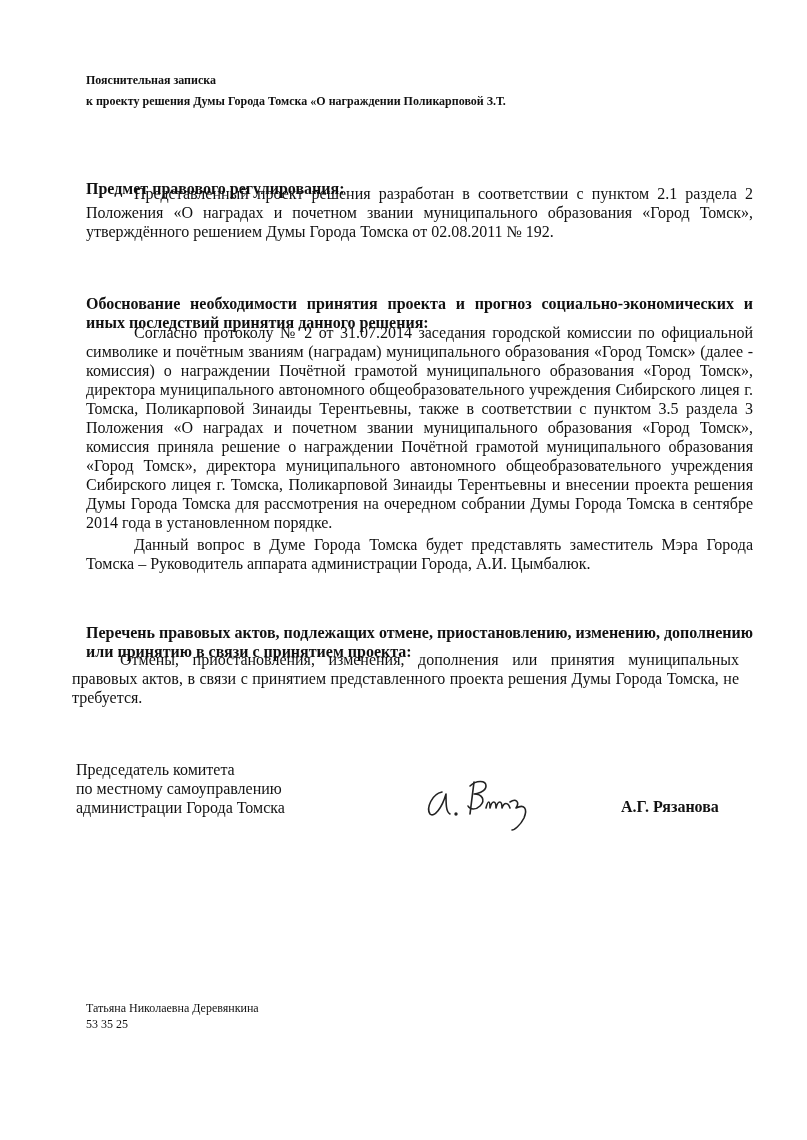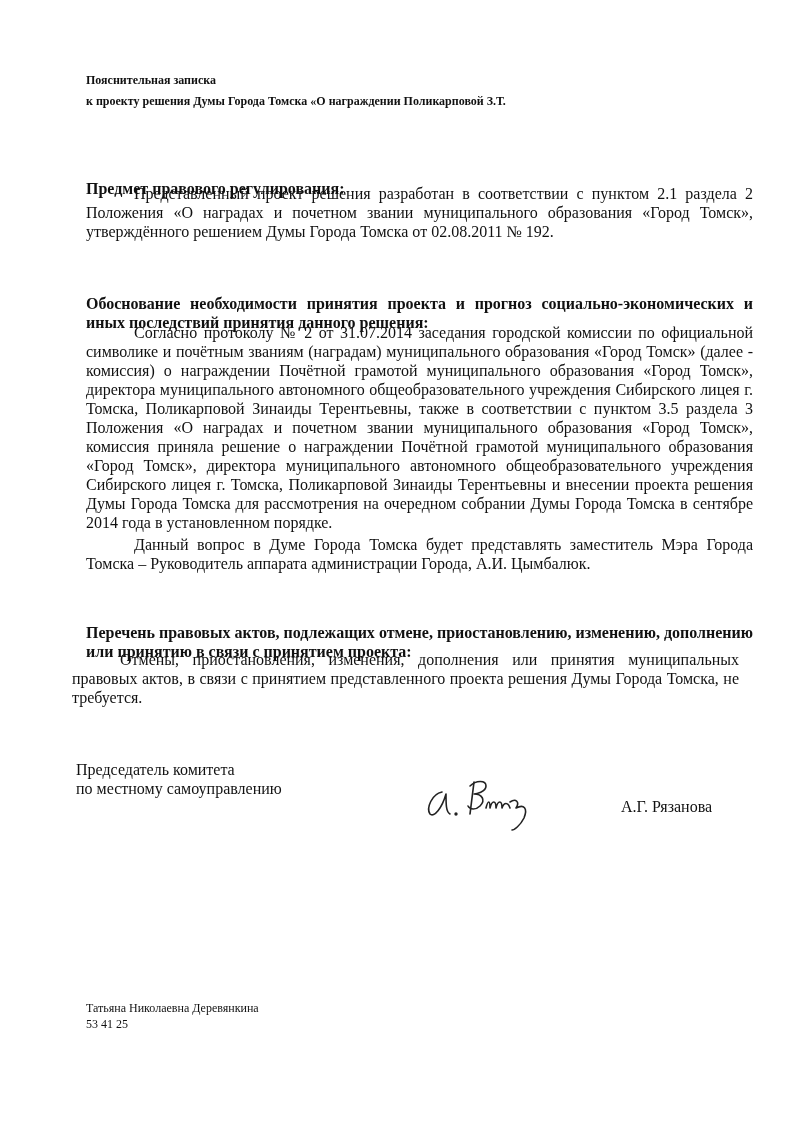--- a/index.html
+++ b/index.html
@@ -13,21 +13,21 @@
   .heading { font-weight: bold; font-size: 16px; line-height: 19px; text-align: justify; margin-top: 31px; }
   .para { font-size: 16px; line-height: 19px; text-align: justify; text-indent: 48px; margin: 0; }
   .h1 { position: absolute; top: 148px; left: 86px; }
   .p1 { position: absolute; top: 184px; left: 86px; width: 667px; }
   .h2 { position: absolute; top: 263px; left: 86px; width: 667px; text-align-last: left; }
   .p2 { position: absolute; top: 323px; left: 86px; width: 667px; }
   .p3 { position: absolute; top: 535px; left: 86px; width: 667px; }
   .h3 { position: absolute; top: 592px; left: 86px; width: 667px; }
   .p4 { position: absolute; top: 650px; left: 72px; width: 667px; }
   .sig-block { position: absolute; top: 760px; left: 76px; font-size: 16px; line-height: 19px; }
-  .sig-name { position: absolute; top: 798px; left: 621px; font-size: 16px; }
+  .sig-name { position: absolute; top: 798px; left: 621px; font-size: 16px; font-weight: bold; }
   .signature { position: absolute; top: 772px; left: 420px; width: 130px; height: 60px; }
   .executor { position: absolute; top: 1000px; left: 86px; font-size: 12px; line-height: 16px; }
 </style>
 </head>
 <body>
 
 <div class="page">
   <div class="title">Пояснительная записка</div>
   <div class="title">к проекту решения Думы Города Томска «О награждении Поликарповой З.Т.</div>
 </div>
@@ -38,31 +38,32 @@
 <div class="heading h2">Обоснование необходимости принятия проекта и прогноз социально-экономических и иных последствий принятия данного решения:</div>
 <p class="para p2">Согласно протоколу № 2 от 31.07.2014  заседания городской комиссии по официальной символике и почётным званиям (наградам) муниципального образования «Город Томск» (далее - комиссия) о награждении Почётной грамотой муниципального образования «Город Томск», директора муниципального автономного общеобразовательного учреждения Сибирского лицея г. Томска, Поликарповой Зинаиды Терентьевны, также в соответствии с пунктом 3.5 раздела 3 Положения «О наградах и почетном звании муниципального образования «Город Томск», комиссия приняла решение о награждении Почётной грамотой муниципального образования «Город Томск», директора муниципального автономного общеобразовательного учреждения Сибирского лицея г. Томска, Поликарповой Зинаиды Терентьевны и внесении проекта решения Думы Города Томска для рассмотрения на очередном собрании Думы Города Томска в сентябре 2014 года в установленном порядке.</p>
 <p class="para p3">Данный вопрос в Думе Города Томска будет представлять заместитель Мэра Города Томска – Руководитель аппарата администрации Города, А.И. Цымбалюк.</p>
 
 <div class="heading h3">Перечень правовых актов, подлежащих отмене, приостановлению, изменению, дополнению или принятию в связи с принятием проекта:</div>
 <p class="para p4">Отмены, приостановления, изменения, дополнения или принятия муниципальных правовых актов, в связи с принятием представленного проекта решения Думы Города Томска, не требуется.</p>
 
 <div class="sig-block">
   <div>Председатель комитета</div>
   <div>по местному самоуправлению</div>
+  <div>администрации Города Томска</div>
 </div>
 
 <svg class="signature" viewBox="0 0 130 60">
   <g fill="none" stroke="#222" stroke-width="1.6" stroke-linecap="round" stroke-linejoin="round">
     <path d="M22 20 C12 22 6 36 10 42 C14 46 22 36 26 22 C26 32 26 40 30 42"></path>
     <circle cx="36" cy="42" r="0.9" fill="#222"></circle>
     <path d="M50 14 C56 8 66 8 66 14 C66 20 56 22 54 22 C62 22 66 28 60 34 C56 38 50 38 48 34"></path>
     <path d="M54 10 L50 42"></path>
     <path d="M66 36 C68 28 70 28 70 36 C72 28 76 28 76 36 C78 28 82 28 82 36 C84 30 88 30 90 36"></path>
     <path d="M90 30 C96 26 100 30 96 36 C104 32 108 36 104 46 C100 54 94 58 92 58"></path>
   </g>
 </svg>
 
 <div class="sig-name">А.Г. Рязанова</div>
 
 <div class="executor">
   <div>Татьяна Николаевна Деревянкина</div>
-  <div>53 41 25</div>
+  <div>53 35 25</div>
 </div>
 
 </body></html>

